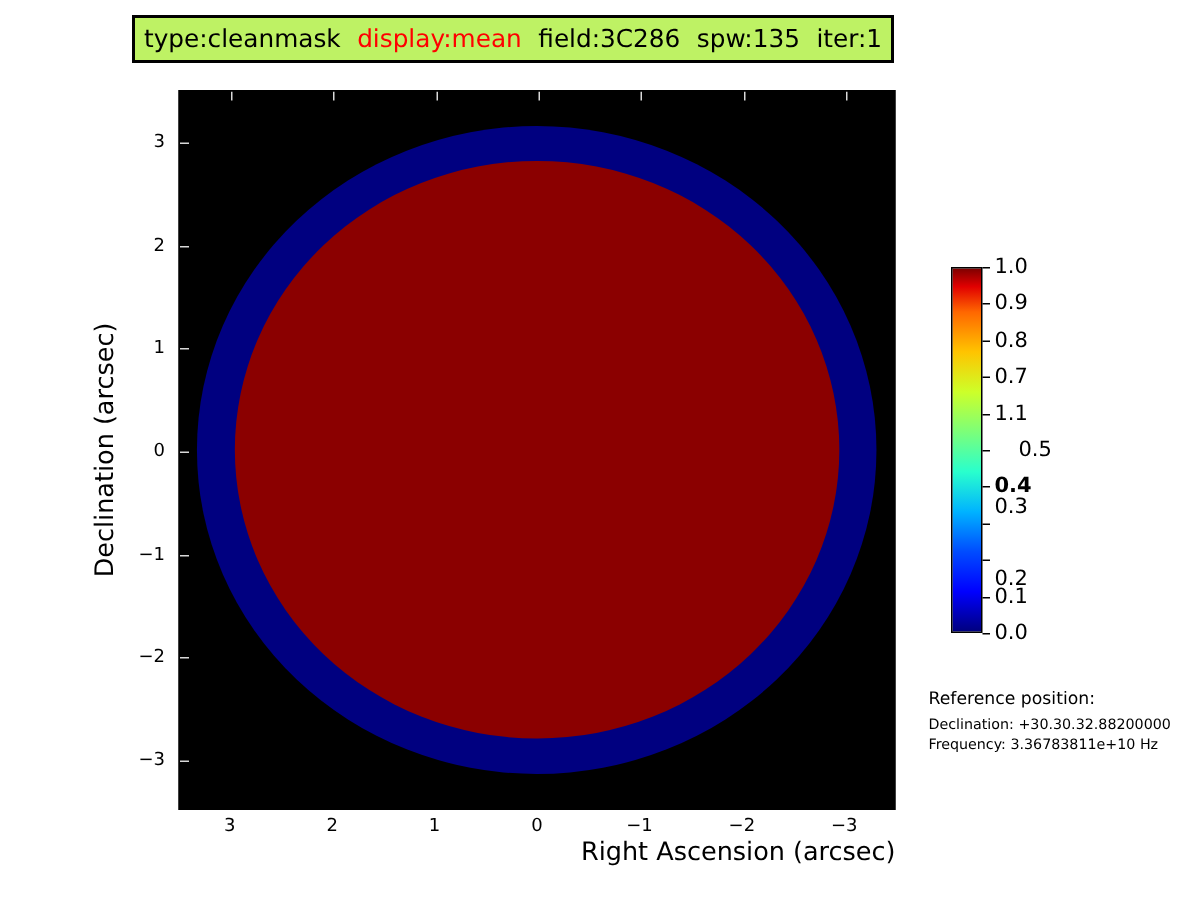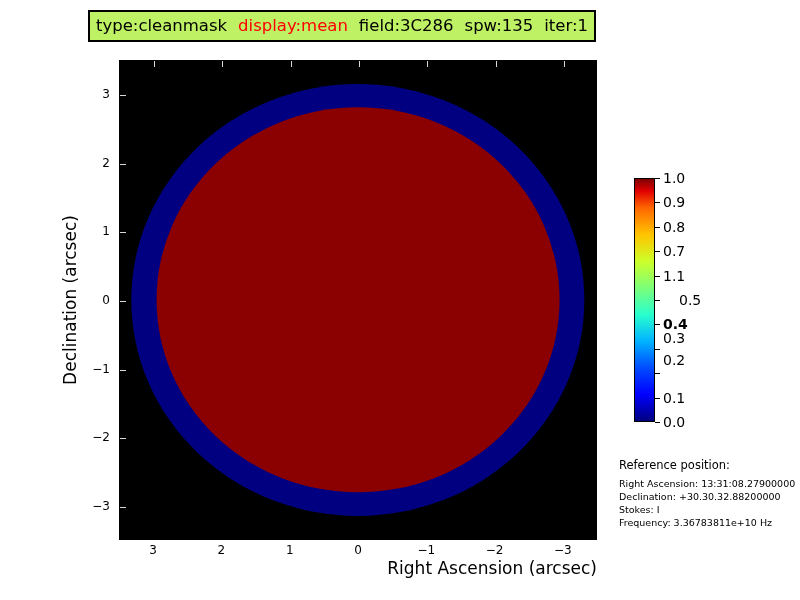--- a/index.html
+++ b/index.html
@@ -241,26 +241,24 @@
     <div class="cb-label" style="top: 251.2px;">0.7</div>
     <div class="cb-tick" style="top: 275.6px;"></div>
     <div class="cb-label" style="top: 275.6px;">1.1</div>
     <div class="cb-tick" style="top: 300px;"></div>
     <div class="cb-label" style="top: 300px; margin-left: 16px;">0.5</div>
     <div class="cb-tick" style="top: 324.4px;"></div>
     <div class="cb-label" style="top: 324.4px; font-weight: bold;">0.4</div>
     <div class="cb-tick" style="top: 348.8px;"></div>
     <div class="cb-label" style="top: 338px;">0.3</div>
     <div class="cb-tick" style="top: 373.2px;"></div>
-    <div class="cb-label" style="top: 360px;">0.2</div>
+    <div class="cb-label" style="top: 386px;">0.2</div>
     <div class="cb-tick" style="top: 397.6px;"></div>
     <div class="cb-label" style="top: 397.6px;">0.1</div>
     <div class="cb-tick" style="top: 422px;"></div>
     <div class="cb-label" style="top: 422px;">0.0</div>
   </div>
 
 <div id="refblock">
   <div class="ref-head">Reference position:</div>
-  <div class="ref-line">Right Ascension: 13:31:08.27900000</div>
   <div class="ref-line">Declination: +30.30.32.88200000</div>
-  <div class="ref-line">Stokes: I</div>
   <div class="ref-line">Frequency: 3.36783811e+10 Hz</div>
 </div>
 
 </body></html>

